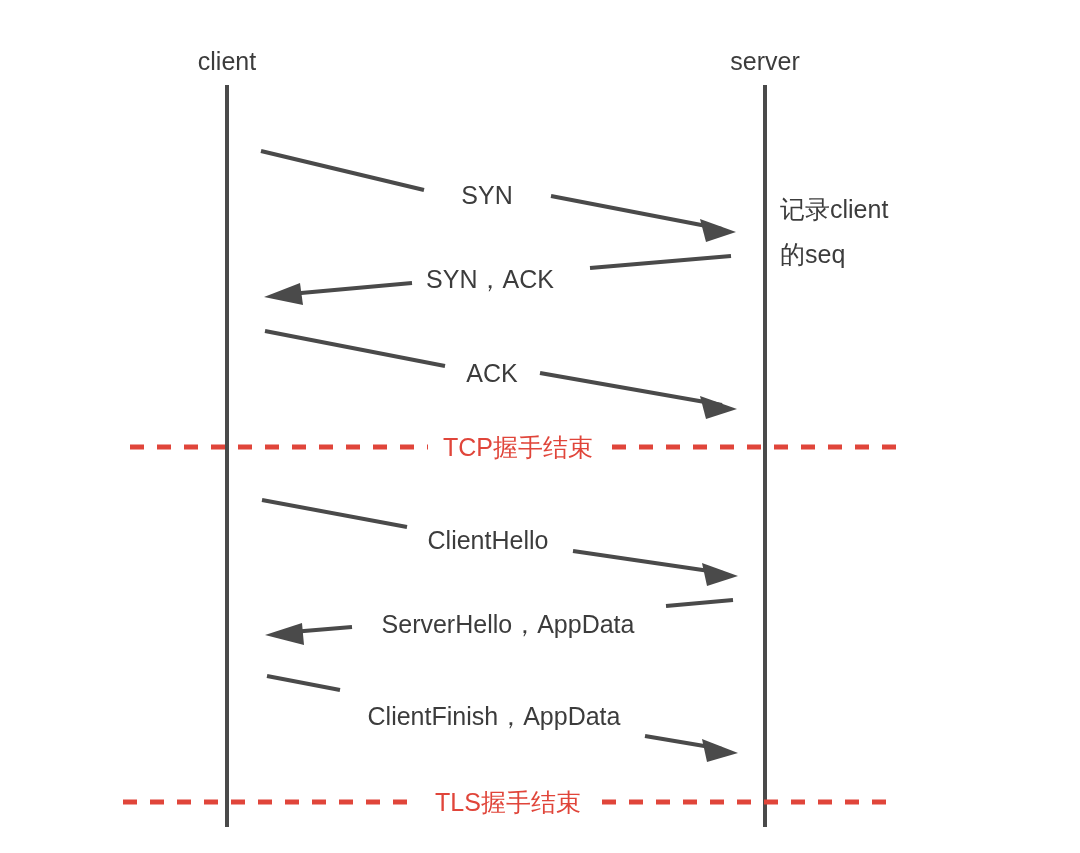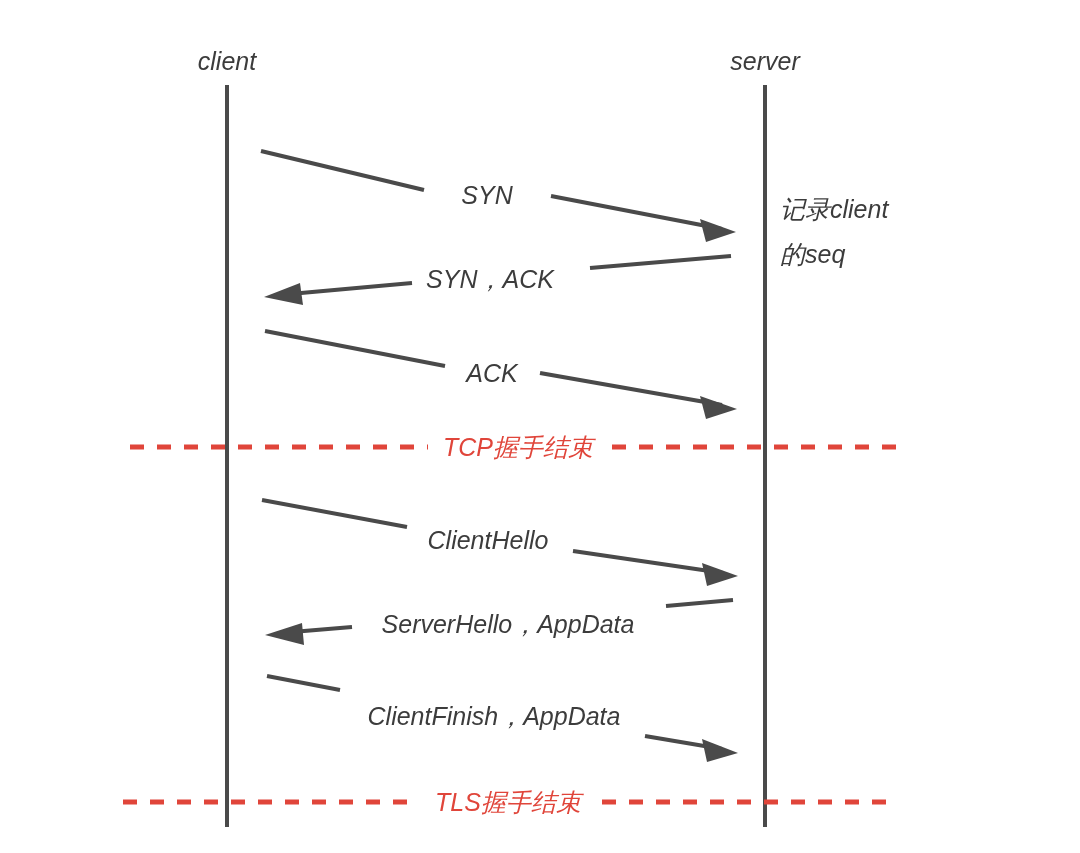--- a/index.html
+++ b/index.html
@@ -9,21 +9,20 @@
   }
   body {
     font-family: "Liberation Sans", "DejaVu Sans", sans-serif;
   }
   #diagram-root {
     position: relative;
     width: 1080px;
     height: 853px;
     background: #ffffff;
     overflow: hidden;
-    font-style: italic;
   }
   svg.canvas {
     position: absolute;
     left: 0;
     top: 0;
     width: 1080px;
     height: 853px;
     display: block;
   }
   .lifeline-label {

